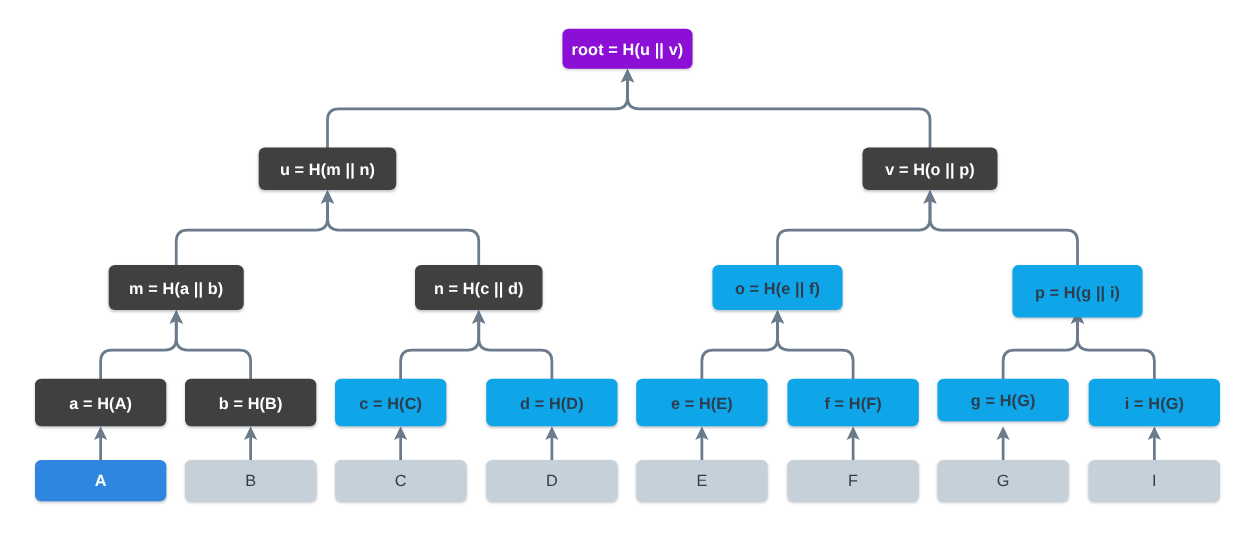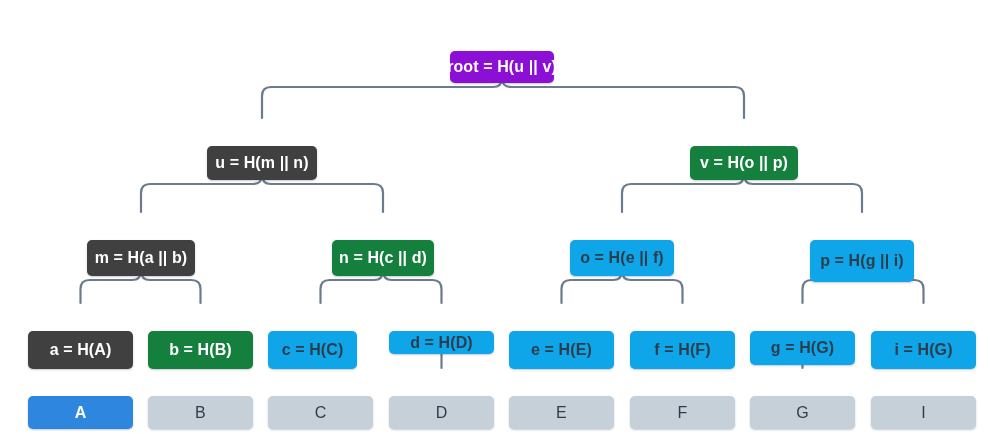--- a/index.html
+++ b/index.html
@@ -27,38 +27,37 @@
     height: 434px;
     pointer-events: none;
   }
   .node {
     position: absolute;
     box-sizing: border-box;
     display: flex;
     align-items: center;
     justify-content: center;
     border-radius: 5px;
-    font-size: 16px;
+    font-size: 13px;
     font-weight: bold;
     letter-spacing: 0.1px;
     white-space: nowrap;
     box-shadow: 0 1px 2px rgba(45, 62, 80, 0.28);
     user-select: none;
-    margin-top: 28px;
   }
   .node-root {
     background: #8b0fd4;
     color: #ffffff;
   }
   .node-dark {
     background: #404040;
     color: #ffffff;
   }
   .node-teal {
-    background: #15803d;
+    background: #404040;
     color: #ffffff;
   }
   .node-grey {
     background: #0ea5e9;
     color: #2e3d4d;
   }
   .node-blue {
     background: #2e86de;
     color: #ffffff;
   }
@@ -105,21 +104,21 @@
       <div class="node node-root" style="left: 450px; top: 23px; width: 104px; height: 32px;">root = H(u || v)</div>
       <div class="node node-dark" style="left: 207px; top: 118px; width: 110px; height: 34px;">u = H(m || n)</div>
       <div class="node node-teal" style="left: 690px; top: 118px; width: 108px; height: 34px;">v = H(o || p)</div>
       <div class="node node-dark" style="left: 87px; top: 212px; width: 108px; height: 36px;">m = H(a || b)</div>
       <div class="node node-teal" style="left: 332px; top: 212px; width: 102px; height: 36px;">n = H(c || d)</div>
       <div class="node node-grey" style="left: 570px; top: 212px; width: 104px; height: 36px;">o = H(e || f)</div>
       <div class="node node-grey" style="left: 810px; top: 212px; width: 104px; height: 42px;">p = H(g || i)</div>
       <div class="node node-dark" style="left: 28px; top: 303px; width: 105px; height: 38px;">a = H(A)</div>
       <div class="node node-teal" style="left: 148px; top: 303px; width: 105px; height: 38px;">b = H(B)</div>
       <div class="node node-grey" style="left: 268px; top: 303px; width: 89px; height: 38px;">c = H(C)</div>
-      <div class="node node-grey" style="left: 389px; top: 303px; width: 105px; height: 23px;">d = H(D)</div>
+      <div class="node node-grey" style="left: 389px; top: 303px; width: 105px; height: 38px;">d = H(D)</div>
       <div class="node node-grey" style="left: 509px; top: 303px; width: 105px; height: 38px;">e = H(E)</div>
       <div class="node node-grey" style="left: 630px; top: 303px; width: 105px; height: 38px;">f = H(F)</div>
       <div class="node node-grey" style="left: 750px; top: 303px; width: 105px; height: 34px;">g = H(G)</div>
       <div class="node node-grey" style="left: 871px; top: 303px; width: 105px; height: 38px;">i = H(G)</div>
       <div class="node node-blue" style="left: 28px; top: 368px; width: 105px; height: 33px;">A</div>
       <div class="node node-datagrey" style="left: 148px; top: 368px; width: 105px; height: 33px;">B</div>
       <div class="node node-datagrey" style="left: 268px; top: 368px; width: 105px; height: 33px;">C</div>
       <div class="node node-datagrey" style="left: 389px; top: 368px; width: 105px; height: 33px;">D</div>
       <div class="node node-datagrey" style="left: 509px; top: 368px; width: 105px; height: 33px;">E</div>
       <div class="node node-datagrey" style="left: 630px; top: 368px; width: 105px; height: 33px;">F</div>

